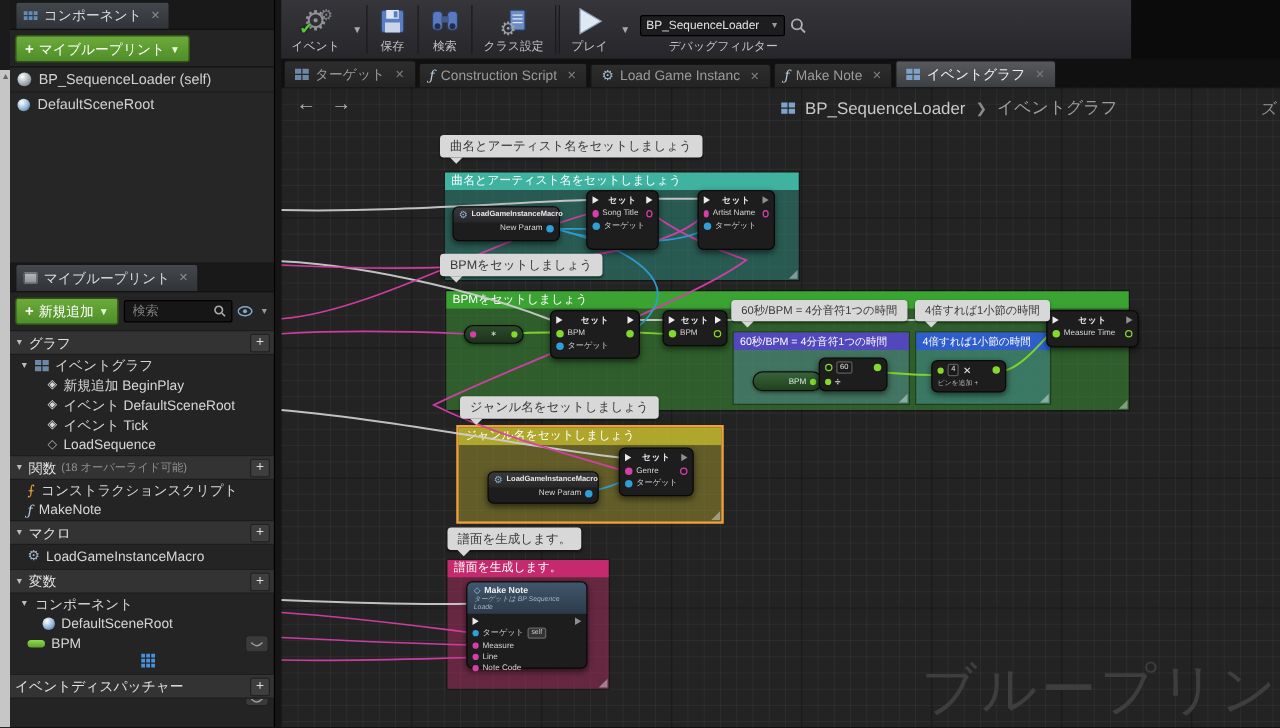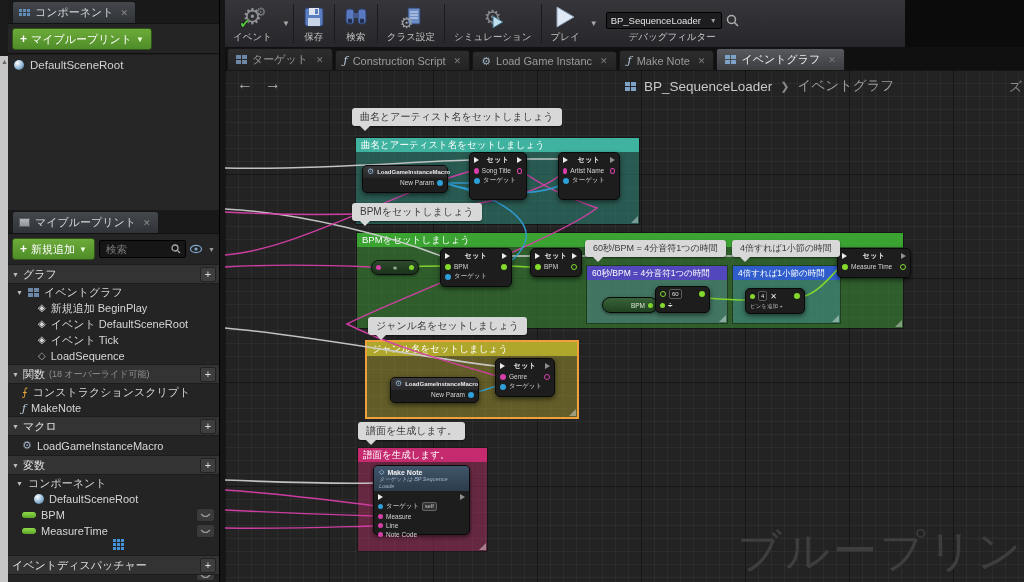--- a/index.html
+++ b/index.html
@@ -148,20 +148,24 @@
       </div>
     </div>
     <div style="padding:4px 4px 3px;background:#242424;">
       <div class="greenbtn">
         <span class="plus">+</span>
         <span>マイブループリント</span>
         <span class="dd">▼</span>
       </div>
     </div>
     <div class="comp-list" style="height:156px;">
+      <div class="row">
+        <span class="sphere"></span>
+        <span>BP_SequenceLoader (self)</span>
+      </div>
       <div class="row" style="border-top:1px solid #1d1d1d;">
         <span class="sphere small" style="background:radial-gradient(circle at 35% 30%,#fff,#8fb6d8 55%,#41596e);"></span>
         <span>DefaultSceneRoot</span>
       </div>
     </div>
 
     <div class="tabbar">
       <div class="tabchip">
         <span style="display:inline-block;width:11px;height:9px;background:linear-gradient(#b9bcc0,#8c9094);border-radius:1px;box-shadow:inset 0 0 0 1px #5a5e62;"></span>
         <span>マイブループリント</span>
@@ -254,29 +258,20 @@
       <span class="tri" style="font-size:7px;color:#bdbdbd;">▼</span>
       <span>コンポーネント</span>
     </div>
     <div class="trow" style="padding-left:26px;">
       <span class="sphere small" style="background:radial-gradient(circle at 35% 30%,#fff,#8fb6d8 55%,#41596e);"></span>
       <span>DefaultSceneRoot</span>
     </div>
     <div class="trow" style="padding-left:14px;padding-right:4px;">
       <span class="pill"></span>
       <span>BPM</span>
-      <span class="eye">
-          <svg width="11" height="7" viewBox="0 0 11 7">
-            <path d="M1 2 Q5.5 7 10 2" fill="none" stroke="#9a9a9a" stroke-width="1.2"></path>
-          </svg>
-        </span>
-    </div>
-    <div class="trow" style="padding-left:14px;padding-right:4px;">
-      <span class="pill"></span>
-      <span>MeasureTime</span>
       <span class="eye">
           <svg width="11" height="7" viewBox="0 0 11 7">
             <path d="M1 2 Q5.5 7 10 2" fill="none" stroke="#9a9a9a" stroke-width="1.2"></path>
           </svg>
         </span>
     </div>
     <div class="trow" style="padding-left:14px;padding-right:4px;flex-direction:column;">
       <span class="sqgrid">
           <span></span>
           <span></span>
@@ -344,29 +339,20 @@
             <rect x="8" y="2" width="12" height="16" rx="1" fill="#6b8cc4" stroke="#2c3f66"></rect>
             <line x1="10" y1="6" x2="18" y2="6" stroke="#dce4f2"></line>
             <line x1="10" y1="9" x2="18" y2="9" stroke="#dce4f2"></line>
             <line x1="10" y1="12" x2="18" y2="12" stroke="#dce4f2"></line>
           </svg>
         <span style="position:absolute;left:0;bottom:-2px;color:#9fa3a8;font-size:15px;">⚙</span>
       </span>
       <span class="lab">クラス設定</span>
     </div>
     <div class="sep"></div>
-    <div class="tbtn">
-      <span class="ic">
-        <span class="gearbig" style="font-size:20px;color:#84888c;">⚙</span>
-        <svg width="11" height="12" viewBox="0 0 11 12" style="position:absolute;right:-1px;bottom:2px;">
-            <polygon points="1,0 11,6 1,12" fill="#bfe0ee" stroke="#3d6c80"></polygon>
-          </svg>
-      </span>
-      <span class="lab">シミュレーション</span>
-    </div>
     <div class="sep"></div>
     <div class="tbtn">
       <span class="ic">
         <svg width="20" height="22" viewBox="0 0 20 22">
             <polygon points="2,1 19,11 2,21" fill="#dfe9f5" stroke="#8fa3b8"></polygon>
           </svg>
       </span>
       <span class="lab">プレイ</span>
     </div>
     <span class="dd-small">▼</span>

